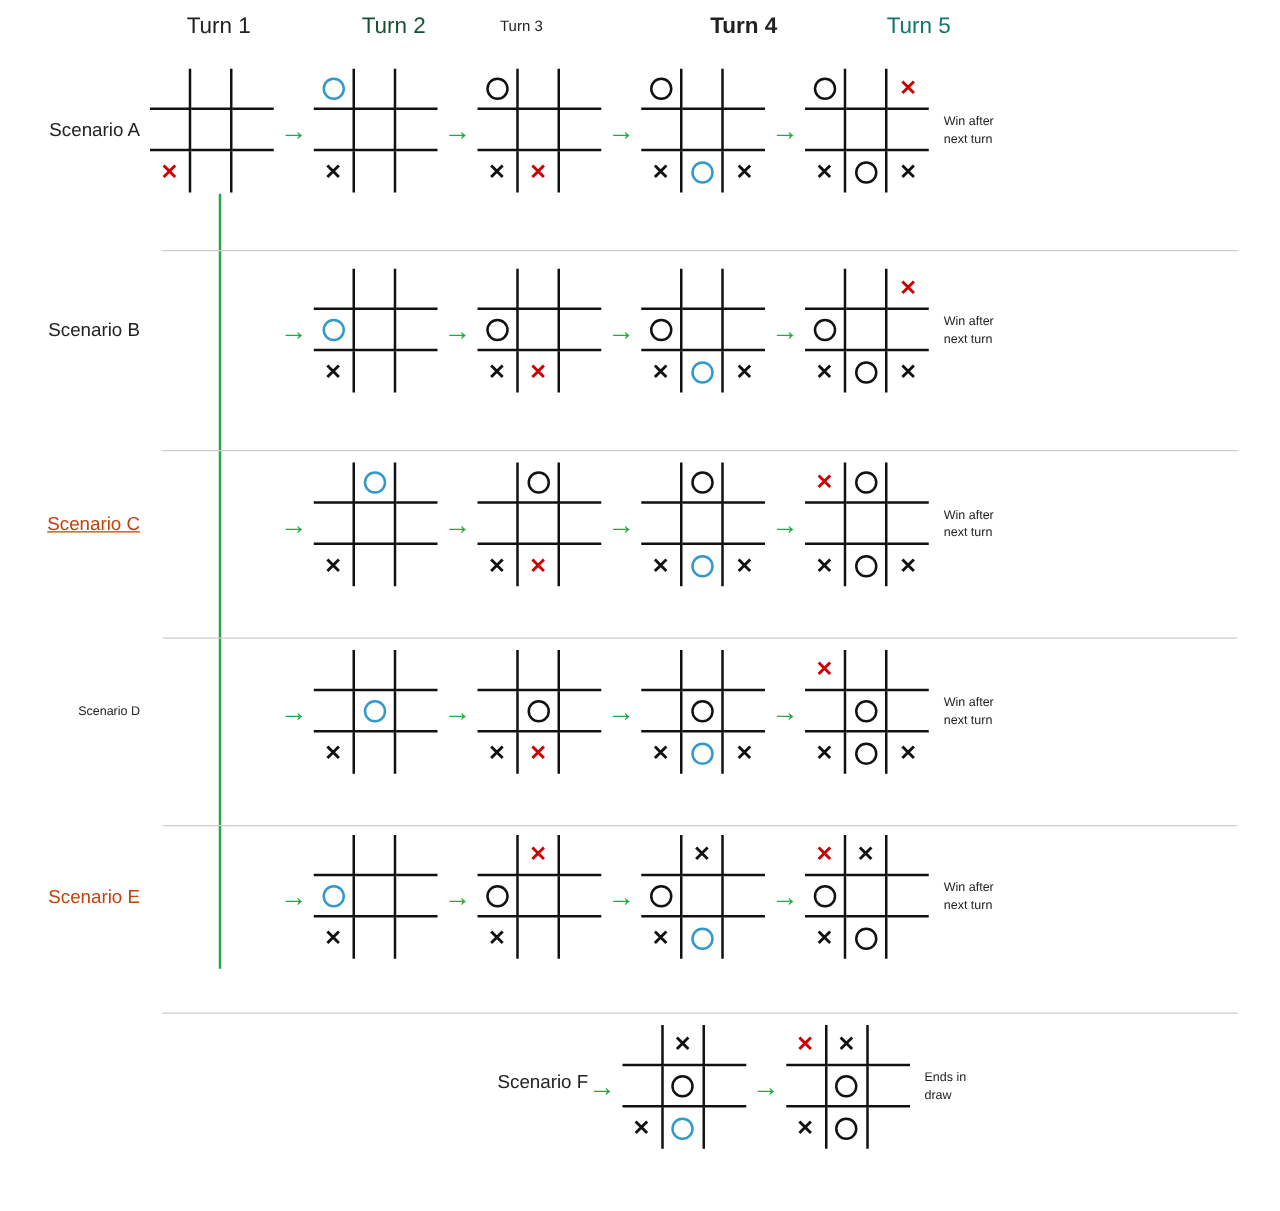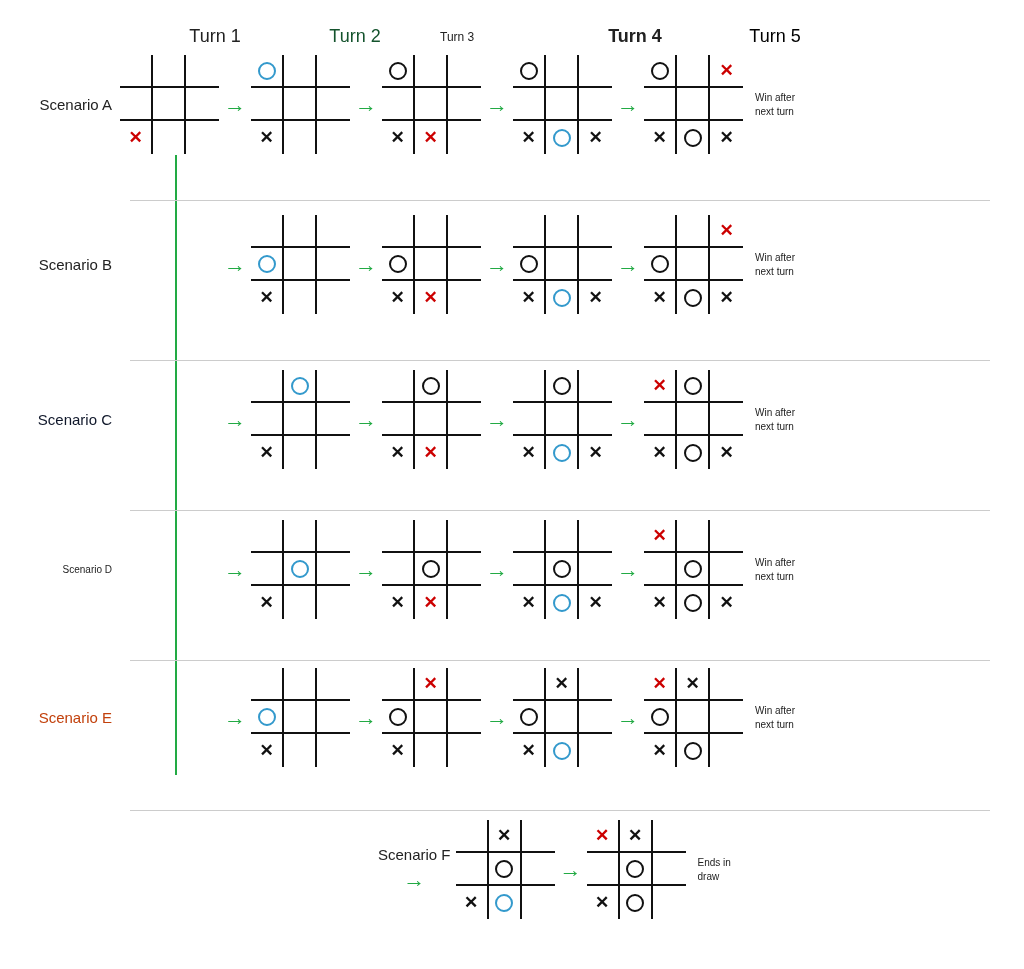--- a/index.html
+++ b/index.html
@@ -85,31 +85,31 @@
     .vline {
       position: absolute;
       width: 2px;
       background: #22aa44;
     }
   </style>
 </head>
 <body>
 <div class="main-container">
 
-  <div style="position:absolute; top:26px; left:0; width:852px; display:flex; align-items:center;padding-left:40px;">
+  <div style="position:absolute; top:10px; left:0; width:852px; display:flex; align-items:center;">
     <div style="width:120px;"></div>
     <div style="width:110px; text-align:center; font-size:18px; color:#222;">Turn 1</div>
     <div style="width:30px;"></div>
     <div style="width:110px; text-align:center; font-size:18px; color:#14532d;">Turn 2</div>
     <div style="width:30px;"></div>
     <div style="width:110px; text-align:left; font-size:12px; color:#222;">Turn 3</div>
     <div style="width:30px;"></div>
     <div style="width:110px; text-align:center; font-size:18px; color:#222;font-weight:bold;">Turn 4</div>
     <div style="width:30px;"></div>
-    <div style="width:110px; text-align:center; font-size:18px; color:#000000;">Turn 5</div>
+    <div style="width:110px; text-align:center; font-size:18px; color:#0f766e;">Turn 5</div>
   </div>
 
   <div class="vline" style="left:175px; top:155px; height:620px;"></div>
 
   <div style="position:absolute; top:55px; left:0; display:flex; align-items:center;">
     <div style="width:120px; font-size:15px; color:#222; text-align:right; padding-right:8px;">Scenario A</div>
 
     <div class="ttt">
       <div class="c">
           <span class="sym-empty"></span>
@@ -395,21 +395,21 @@
       <div class="c nrb">
           <span class="sym-xb">✕</span>
         </div>
     </div>
     <div class="outcome">Win after<br>next turn</div>
   </div>
 
   <div style="position:absolute; top:360px; left:130px; width:860px; height:1px; background:#ccc;"></div>
 
   <div style="position:absolute; top:370px; left:0; display:flex; align-items:center;">
-    <div style="width:120px; font-size:15px; color:#0f172a; text-align:right; padding-right:8px;">Scenario C</div>
+    <div style="width:120px; font-size:15px; color:#c2410c; text-align:right; padding-right:8px;text-decoration:underline;">Scenario C</div>
     <div style="width:99px;"></div>
     <div class="arr">→</div>
 
     <div class="ttt">
       <div class="c">
           <span class="sym-empty"></span>
         </div>
       <div class="c">
           <span class="sym-oc"></span>
         </div>
@@ -798,21 +798,21 @@
   <div style="position:absolute; top:810px; left:130px; width:860px; height:1px; background:#ccc;"></div>
 
   <div style="position:absolute; top:820px; left:0; display:flex; align-items:center;">
     <div style="width:120px;"></div>
 
     <div style="width:99px;"></div>
     <div style="width:30px;"></div>
     <div style="width:99px;"></div>
     <div style="width:30px;"></div>
 
-    <div style="display:flex; align-items:flex-start; flex-direction:column; justify-content:center; margin-right:5px;">
+    <div style="display:flex; align-items:flex-start; flex-direction:row; justify-content:center; margin-right:5px;margin-left:20px;">
       <div style="font-size:15px; color:#222; margin-bottom:4px;">Scenario F</div>
       <div class="arr" style="margin: 0;">→</div>
     </div>
 
     <div class="ttt">
       <div class="c">
           <span class="sym-empty"></span>
         </div>
       <div class="c">
           <span class="sym-xb">✕</span>

